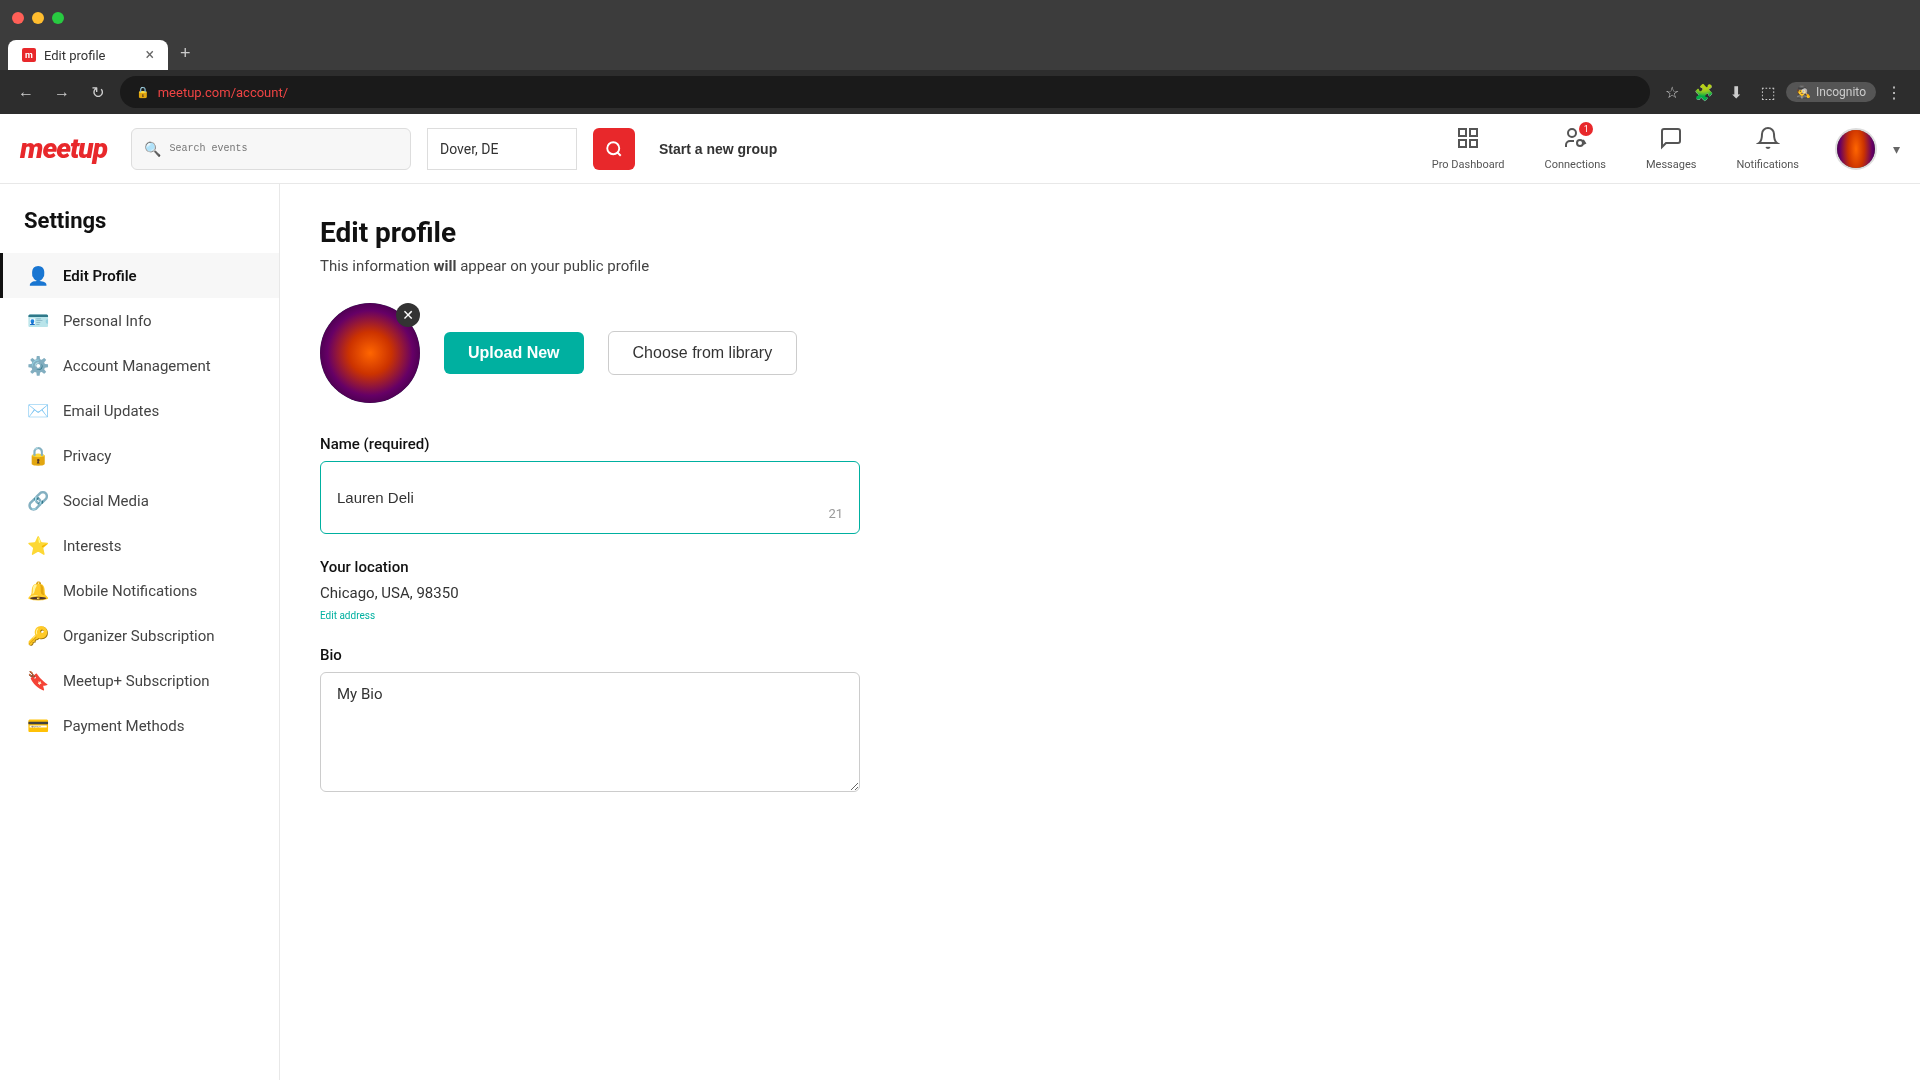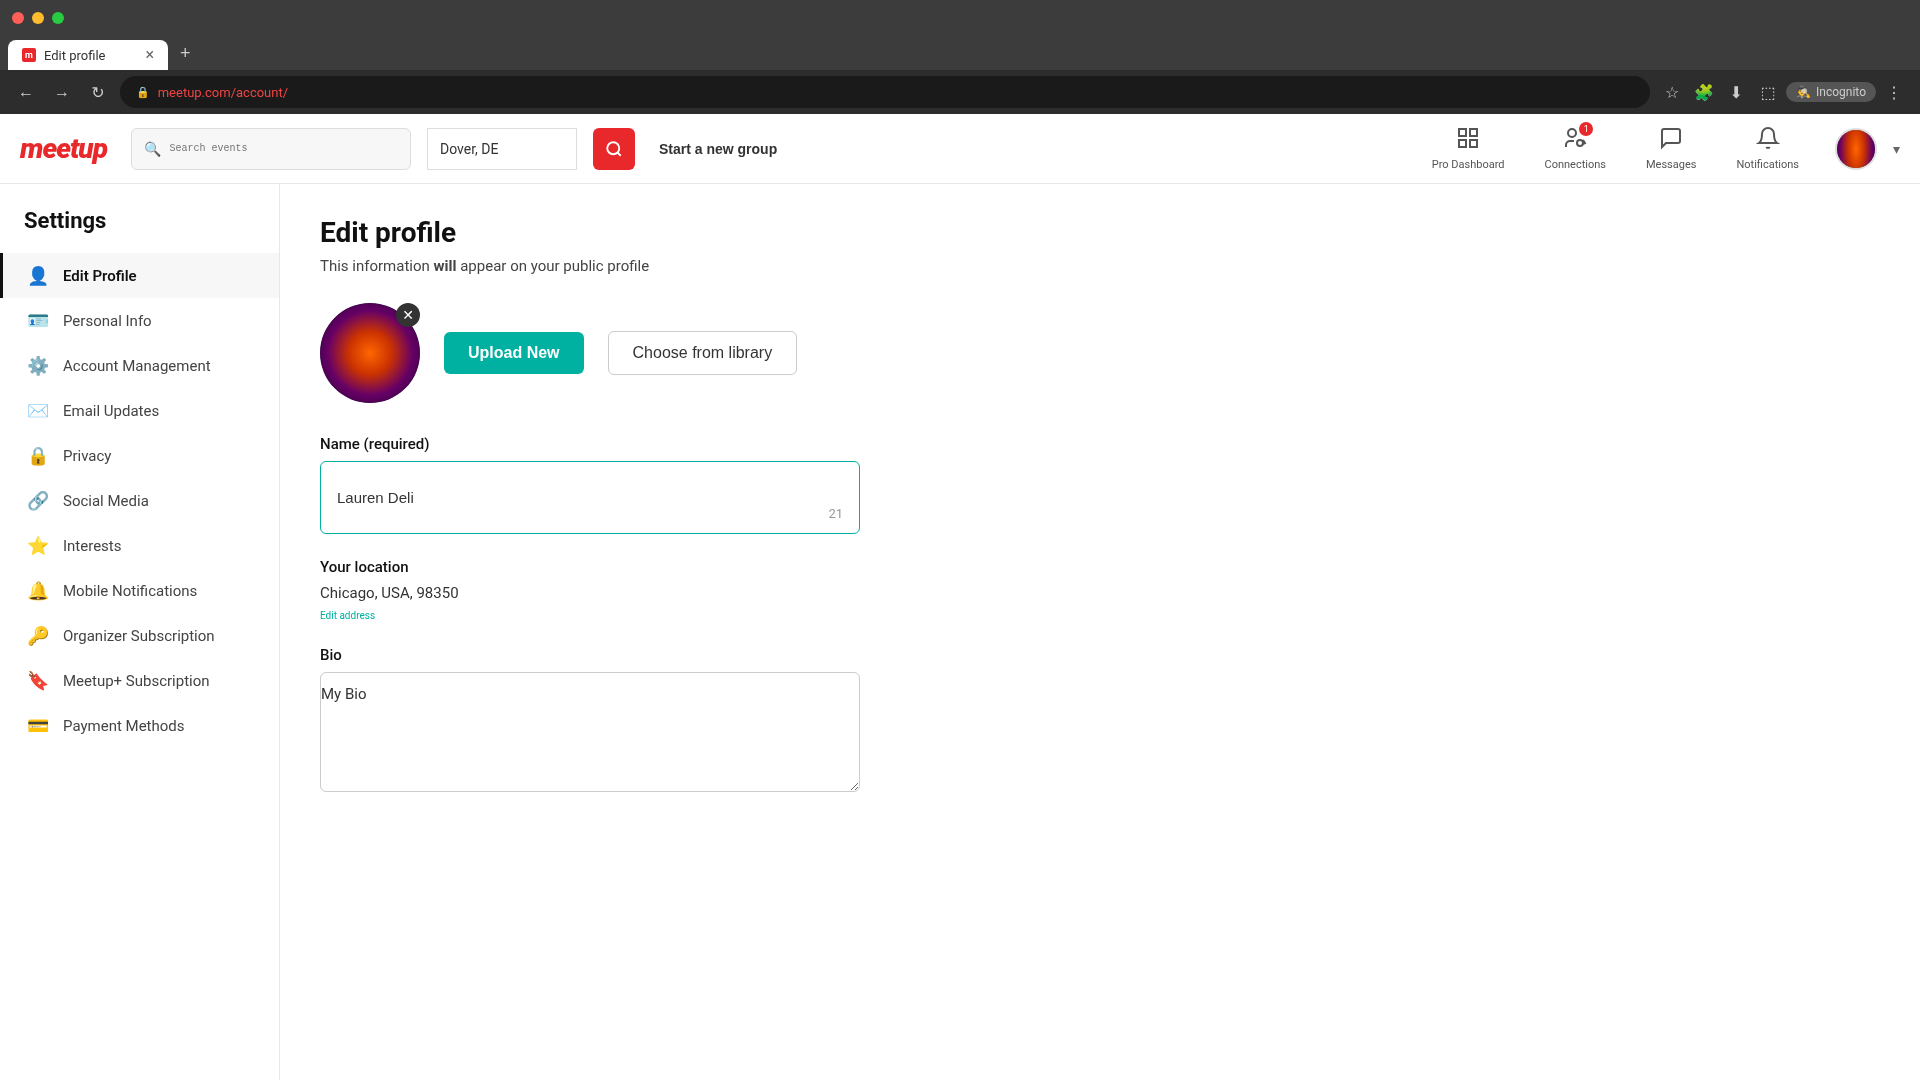--- a/index.html
+++ b/index.html
@@ -72,21 +72,21 @@
     .library-btn { background: #fff; color: #333; border: 1.5px solid #ccc; border-radius: 6px; padding: 12px 24px; font-size: 16px; cursor: pointer; }
 
     
     .form-section { margin-bottom: 24px; }
     .form-label { font-size: 15px; font-weight: 500; color: #111; margin-bottom: 8px; }
     .form-input { width: 100%; max-width: 540px; border: 1.5px solid #00b0a0; border-radius: 6px; padding: 12px 16px; font-size: 15px; outline: none; color: #333; display: flex; align-items: center; justify-content: space-between; }
     .form-input input { border: none; outline: none; font-size: 15px; flex: 1; color: #333; }
     .char-count { color: #999; font-size: 13px; margin-top: 32px; }
     .location-value { font-size: 15px; color: #333; margin-bottom: 4px; }
     .edit-address-link { color: #00b0a0; font-size: 10px; text-decoration: none; cursor: pointer; }
-    .bio-textarea { width: 100%; max-width: 540px; border: 1.5px solid #ccc; border-radius: 6px; padding: 12px 0; font-size: 15px; min-height: 120px; resize: vertical; outline: none; color: #333; font-family: inherit; }
+    .bio-textarea { width: 100%; max-width: 540px; border: 1.5px solid #ccc; border-radius: 6px; padding: 12px 16px; font-size: 15px; min-height: 120px; resize: vertical; outline: none; color: #333; font-family: inherit; }
 
     
     .photo-bg {
       width: 100px; height: 100px; border-radius: 50%;
       background: linear-gradient(135deg, #1a1a4e 0%, #2a2a6e 30%, #8b1a8b 60%, #ff6600 80%, #ff9900 100%);
       display: flex; align-items: center; justify-content: center; overflow: hidden;
     }
     .photo-scene { width: 100%; height: 100%; background: radial-gradient(ellipse at center, #ff6600 0%, #cc3300 30%, #660066 60%, #110022 100%); }
 
     

